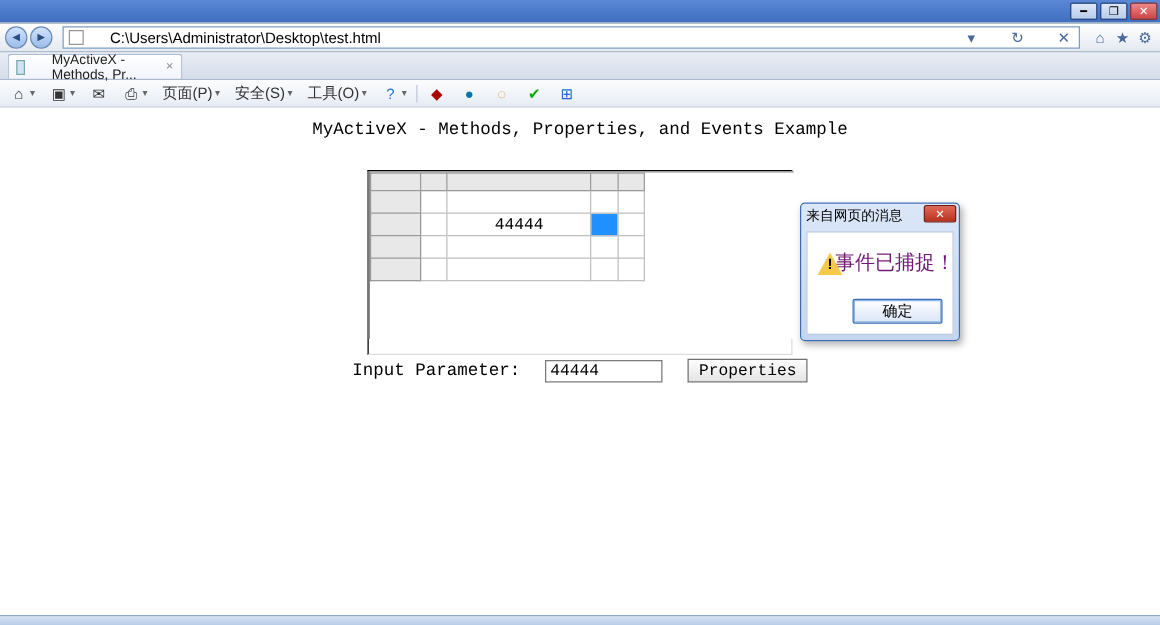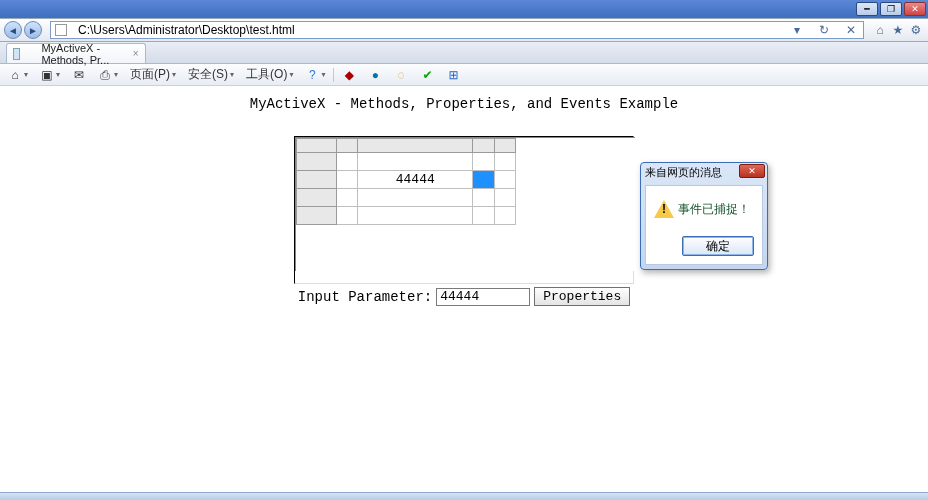--- a/index.html
+++ b/index.html
@@ -29,21 +29,21 @@
   }
   .nav-btn {
     width:18px; height:18px; border-radius:50%;
     background:linear-gradient(#cfe3ff,#9cbce8);
     border:1px solid #6b8cb8; display:flex; align-items:center; justify-content:center;
     color:#2a4d80; font-size:10px; cursor:pointer;
   }
   .urlbox {
     flex:1; height:18px; margin:0 6px;
     border:1px solid #7d9dc6; background:#fff;
-    display:flex; align-items:center; padding:0 4px; gap:11px;
+    display:flex; align-items:center; padding:0 4px; gap:21px;
   }
   .page-ico { width:12px; height:12px; background:#fff; border:1px solid #999;}
   .url-text { flex:1; font-size:12px; color:#000; font-family:Tahoma,Arial,sans-serif; }
   .tool-ico {
     width:16px; height:16px; display:flex; align-items:center; justify-content:center;
     color:#4a6a9a; font-size:12px; cursor:pointer;
   }
 
   
   .tabbar {
@@ -114,21 +114,21 @@
   table.grid td.rowhdr {
     width:40px; background:#e8e8e8;
     border:1px solid #9a9a9a;
   }
   table.grid tr:first-child td { background:#e8e8e8; border:1px solid #9a9a9a; height:14px;}
   td.sel { background:#1e90ff; }
   .grid-holder { position:absolute; top:0; left:0; }
 
   .form-row {
     font-family:"Courier New",monospace; font-size:14px;
-    display:flex; justify-content:center; align-items:center; gap:4px;
+    display:flex; justify-content:center; align-items:center; gap:20px;
     margin-bottom:10px;
   }
   input.txt {
     width:94px; height:18px; font-family:"Courier New",monospace; font-size:13px;
     border:1px solid #7a7a7a; padding:0 3px; background:#fff;
   }
   button.w {
     font-family:"Courier New",monospace; font-size:13px;
     border:1px solid #707070; background:linear-gradient(#fefefe,#e4e4e4);
     padding:1px 8px; cursor:pointer;text-align:center;
@@ -157,21 +157,21 @@
     width:26px; height:14px;
     background:linear-gradient(#e06757,#b6331f);
     border:1px solid #7a1c10; border-radius:2px;
     color:#fff; font-size:9px; text-align:center; line-height:12px;
   }
   .dlg-body {
     margin:4px; padding:14px 8px 8px 8px;
     background:#fff; border:1px solid #b8c8e0;
     display:flex; flex-direction:column; gap:18px;
   }
-  .dlg-msg { display:flex; align-items:center; gap:4px; font-size:12px; color:#14532d; white-space:nowrap;}
+  .dlg-msg { display:flex; align-items:center; gap:14px; font-size:16px; color:#701a75; white-space:nowrap;}
   .warn-icon {
     width:20px; height:18px; position:relative;
   }
   .warn-icon::before{
     content:""; position:absolute; left:0; top:0;
     border-left:10px solid transparent;
     border-right:10px solid transparent;
     border-bottom:18px solid #f7c948;
   }
   .warn-icon::after{

